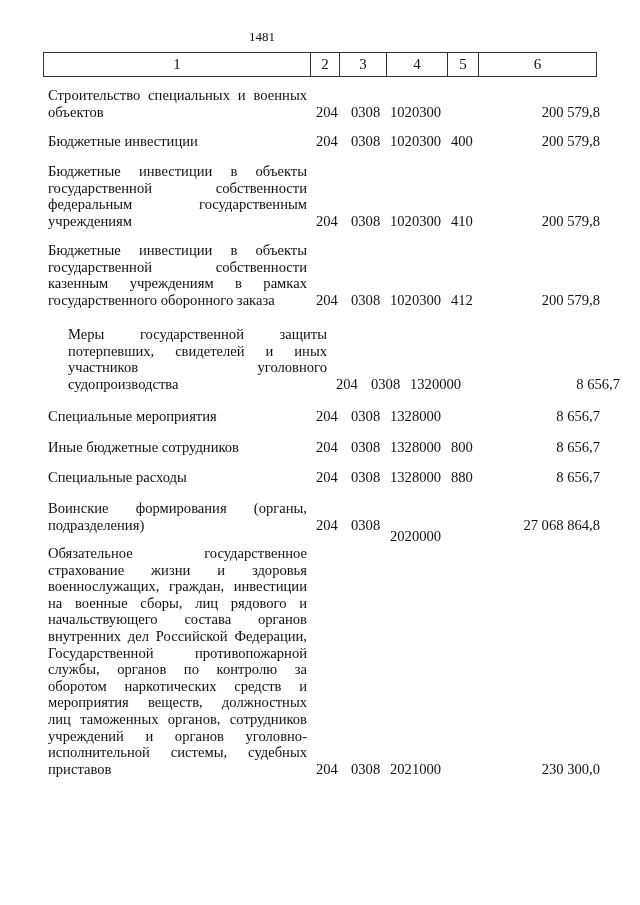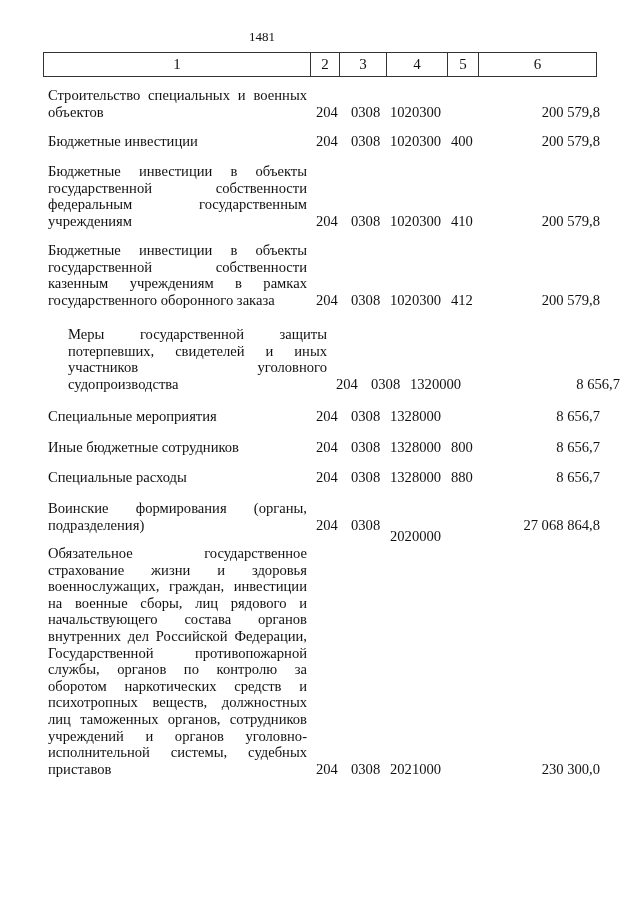--- a/index.html
+++ b/index.html
@@ -142,21 +142,21 @@
       <div class="desc">
         <span class="ln">Обязательное государственное</span>
         <span class="ln">страхование жизни и здоровья</span>
         <span class="ln">военнослужащих, граждан, инвестиции</span>
         <span class="ln">на военные сборы, лиц рядового и</span>
         <span class="ln">начальствующего состава органов</span>
         <span class="ln">внутренних дел Российской Федерации,</span>
         <span class="ln">Государственной противопожарной</span>
         <span class="ln">службы, органов по контролю за</span>
         <span class="ln">оборотом наркотических средств и</span>
-        <span class="ln">психотропных веществ, должностных</span>
+        <span class="ln">мероприятия веществ, должностных</span>
         <span class="ln">лиц таможенных органов, сотрудников</span>
         <span class="ln">учреждений и органов уголовно-</span>
         <span class="ln">исполнительной системы, судебных</span>
         <span class="ln last">приставов</span>
       </div>
       <span class="c c2" style="top: 215.8px;">204</span>
       <span class="c c3" style="top: 215.8px;">0308</span>
       <span class="c c4" style="top: 215.8px;">2021000</span>
       <span class="c c5" style="top: 215.8px;"></span>
       <span class="c c6" style="top: 215.8px;">230 300,0</span>

